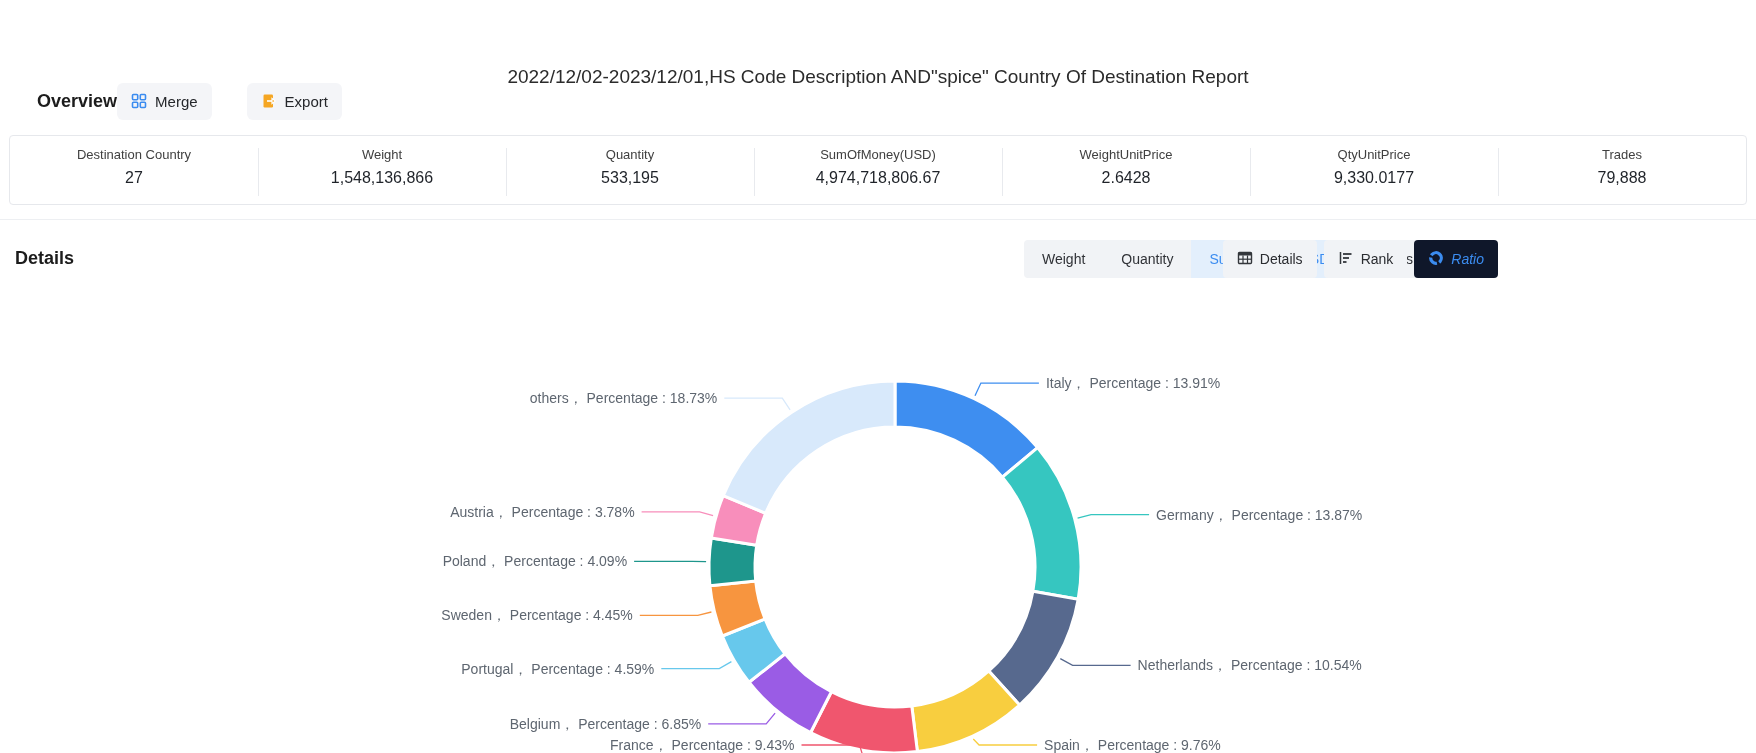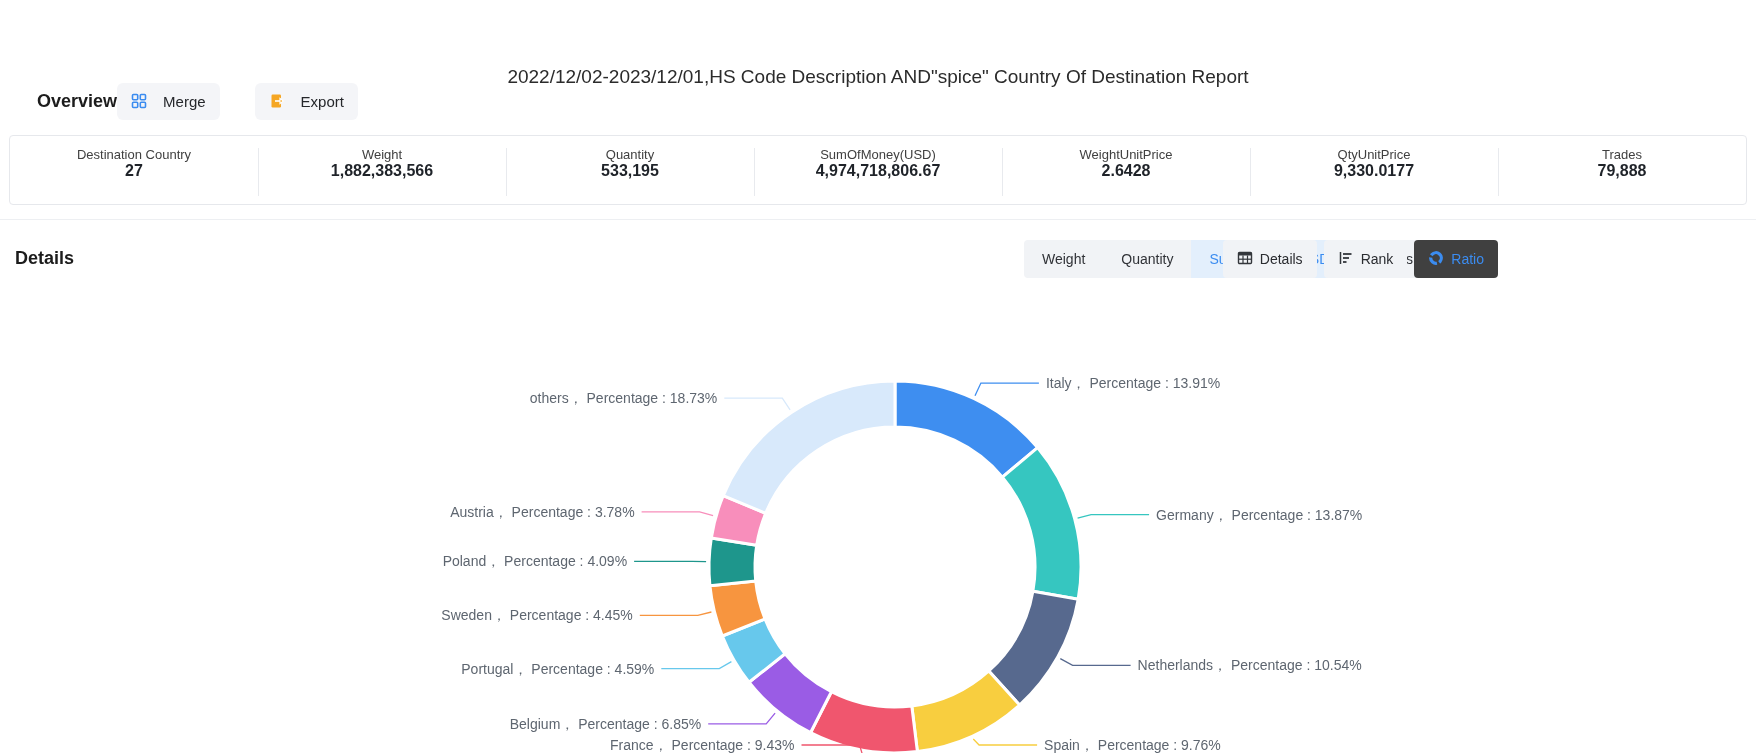--- a/index.html
+++ b/index.html
@@ -4,49 +4,49 @@
 <style>
   * { margin:0; padding:0; box-sizing:border-box; }
   html,body { width:1756px; height:753px; background:#ffffff; overflow:hidden;
               font-family:"Liberation Sans","DejaVu Sans",sans-serif; }
   .page-title { position:absolute; top:18px; left:0; width:1756px; text-align:center;
                 font-size:19px; color:#2b2b2b;margin-top:48px; }
   .overview-row { position:absolute; top:82px; left:9px; right:26px; height:38px;
                   display:flex; align-items:center; justify-content:flex-start;margin-left:28px; }
   .section-heading { font-size:18px; font-weight:bold; color:#1c1c1c; }
   .top-btns { display:flex; gap:35px; }
-  .soft-btn { display:flex; align-items:center; gap:16px; height:37px; padding:0 14px;
+  .soft-btn { display:flex; align-items:center; gap:8px; height:37px; padding:0 14px;
               background:#f4f5f8; border:none; border-radius:6px; font-size:15px;
               color:#25272b; cursor:pointer; font-family:inherit; }
   .soft-btn svg { display:block; }
 
   .stats-bar { position:absolute; top:135px; left:9px; width:1738px; height:70px;
                background:#fff; border:1px solid #e6e8ec; border-radius:4px;
                display:flex; }
   .stat-col { flex:1; text-align:center; padding-top:11px; position:relative; }
   .stat-col + .stat-col::before { content:""; position:absolute; left:0; top:12px;
                bottom:8px; width:1px; background:#e8eaee; }
   .stat-label { font-size:13px; color:#404040; }
-  .stat-value { font-size:16px; font-weight:bold; color:#1f2329; }
+  .stat-value { font-size:16px; font-weight:normal; color:#1f2329; margin-top:7px; }
 
   .section-divider { position:absolute; top:219px; left:0; width:1756px; height:1px;
                      background:#edeff2; }
 
   .details-row { position:absolute; top:240px; left:6px; width:1496px; height:38px; }
   .details-row .section-heading { position:absolute; left:9px; top:8px; }
   .seg-tabs { position:absolute; left:1018px; top:0; display:flex; height:38px;
               border-radius:4px; overflow:hidden; }
   .seg-tab { height:38px; line-height:38px; padding:0 18px; background:#f1f3f6;
              font-size:14px; color:#303237; cursor:pointer; white-space:nowrap; }
   .seg-tab.active { background:#e3effc; color:#3b8cf0; }
   .view-group { position:absolute; right:4px; top:0; display:flex; gap:7px; }
   .view-btn { display:flex; align-items:center; gap:7px; height:38px; padding:0 14px;
               background:#f1f3f6; border:none; border-radius:4px; font-size:14px;
               color:#2a2c30; cursor:pointer; font-family:inherit; }
-  .view-btn.active { background:#404040; color:#3b8cf0; }
+  .view-btn.active { background:#0f172a; color:#3b8cf0;font-style:italic; }
 
   .chart-wrap { position:absolute; top:293px; left:0; width:1756px; height:460px; }
   .chart-wrap svg { display:block; }
   .slice-label { font-size:14px; fill:#5e6670; }
 </style>
 </head>
 <body>
 
 <div class="page-title">2022/12/02-2023/12/01,HS Code Description AND"spice" Country Of Destination Report</div>
 
@@ -77,21 +77,21 @@
   </div>
 </div>
 
 <div class="stats-bar">
   <div class="stat-col">
     <div class="stat-label">Destination Country</div>
     <div class="stat-value">27</div>
   </div>
   <div class="stat-col">
     <div class="stat-label">Weight</div>
-    <div class="stat-value">1,882,383,566</div>
+    <div class="stat-value">1,548,136,866</div>
   </div>
   <div class="stat-col">
     <div class="stat-label">Quantity</div>
     <div class="stat-value">533,195</div>
   </div>
   <div class="stat-col">
     <div class="stat-label">SumOfMoney(USD)</div>
     <div class="stat-value">4,974,718,806.67</div>
   </div>
   <div class="stat-col">

